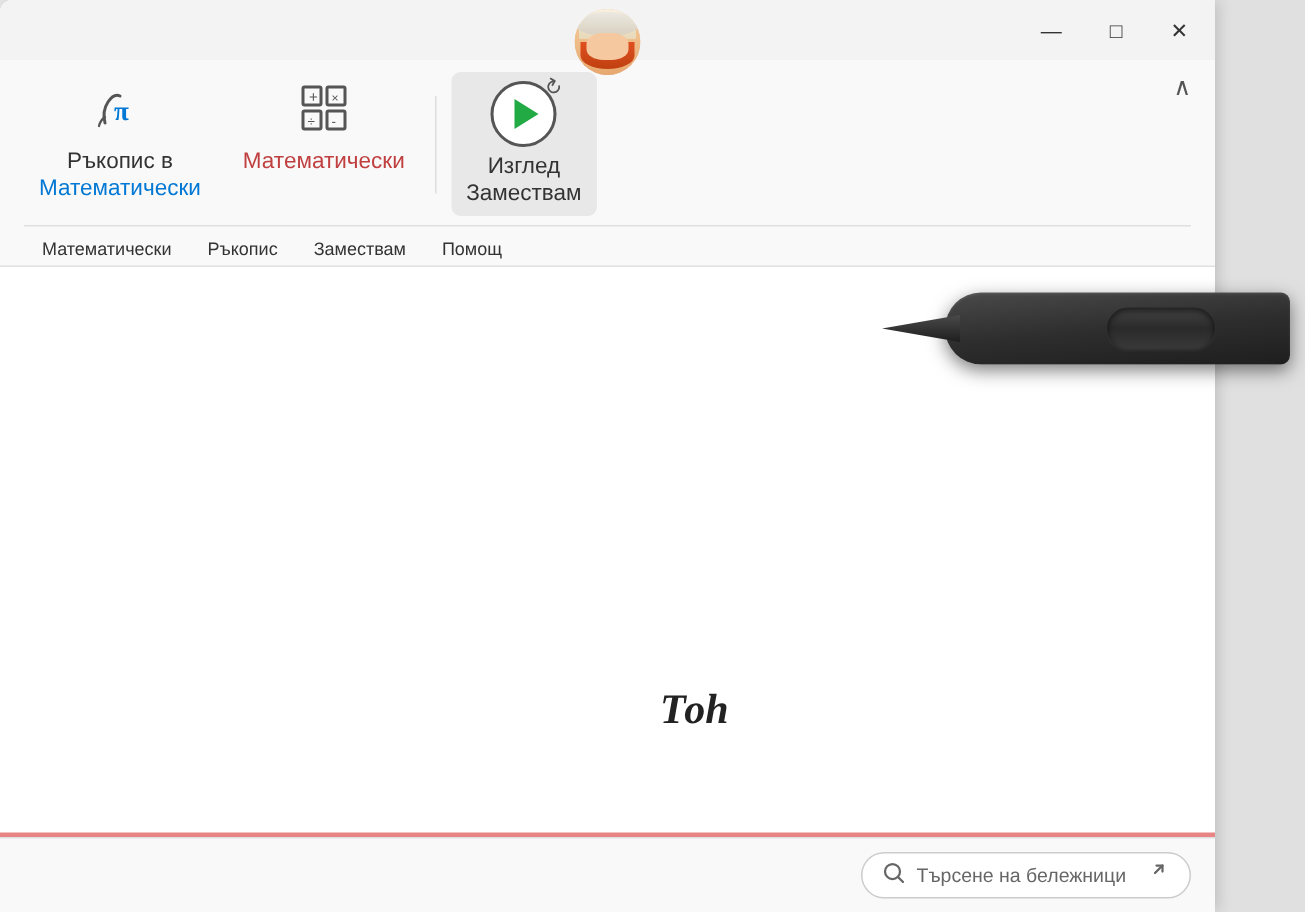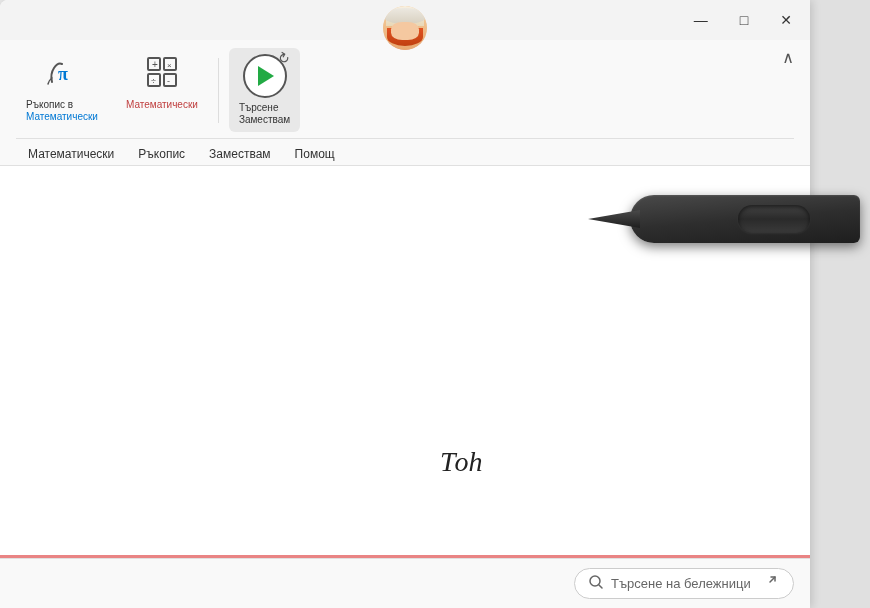--- a/index.html
+++ b/index.html
@@ -101,22 +101,22 @@
     }
 
     .ribbon-icon {
       font-size: 28px;
       line-height: 1;
       margin-bottom: 4px;
       color: #333;
     }
 
     .ribbon-label {
-      font-size: 10px;
-      text-align: left;
+      font-size: 15px;
+      text-align: center;
       color: #333;
       line-height: 1.2;
     }
     .ribbon-label.red { color: #c04040; }
 
     .ribbon-tabs {
       display: flex;
       gap: 0;
       border-top: 1px solid #e0e0e0;
       padding-top: 4px;
@@ -242,21 +242,21 @@
     .chevron-up {
       font-size: 16px;
       color: #555;
     }
 
     .page-note {
       position: absolute;
       top: 280px;
       left: 440px;
       font-size: 26px;
-      font-weight: 400;
+      font-weight: 700;
       color: #222;
       font-family: 'Segoe UI', Arial, sans-serif;
     }
 
     .col-right {
       position: absolute;
       top: 0;
       right: 0;
       width: 60px;
       bottom: 0;
@@ -324,21 +324,21 @@
       <div style="width:1px;height:65px;background:#ddd;margin:0 2px;align-self:center;"></div>
 
       <div class="ribbon-item active">
         <div class="ribbon-icon">
           <div class="play-circle">
             <div class="play-arrow"></div>
             <span class="refresh-arrow" style="position:absolute;top:-5px;right:-5px;font-size:14px;color:#555;transform:rotate(30deg);">↻</span>
           </div>
         </div>
         <div class="ribbon-label">
-          <span>Търсене</span><br>
+          <span>Изглед</span><br>
           <span>Замествам</span>
         </div>
       </div>
 
 
       <div style="margin-left:auto;display:flex;align-items:flex-end;padding-bottom:8px;">
         <span class="chevron-up">∧</span>
       </div>
     </div>
 

